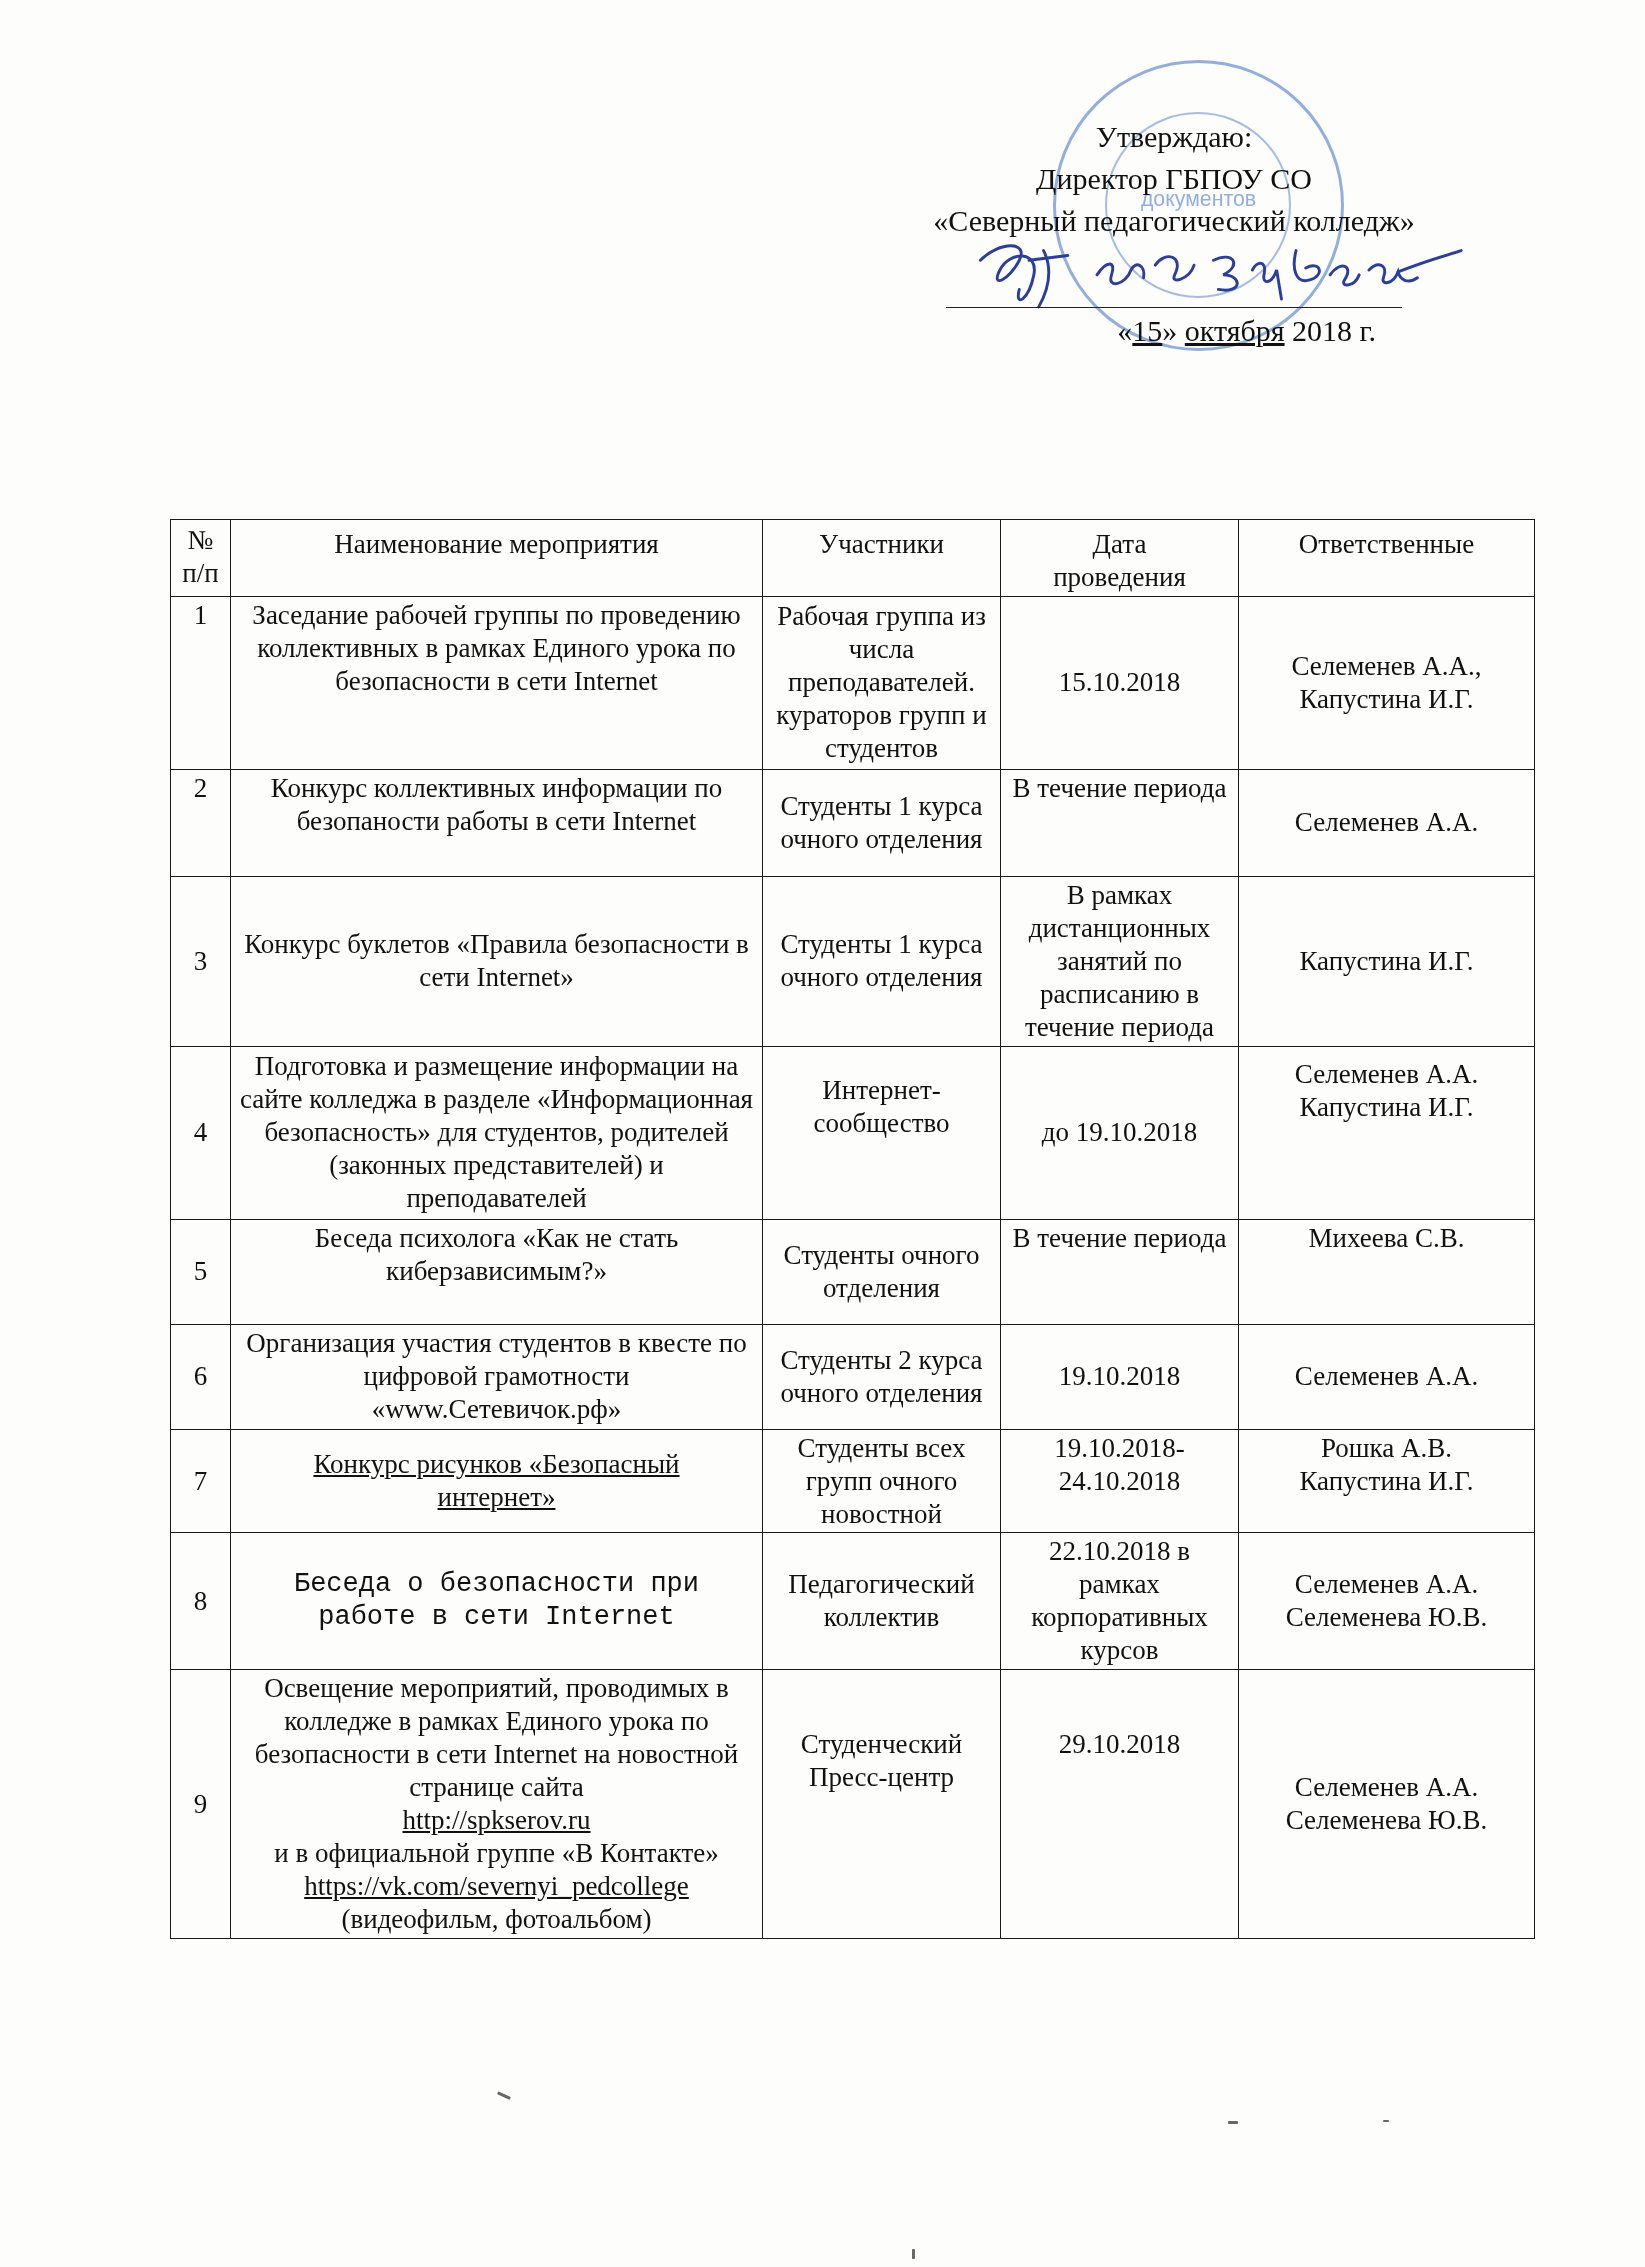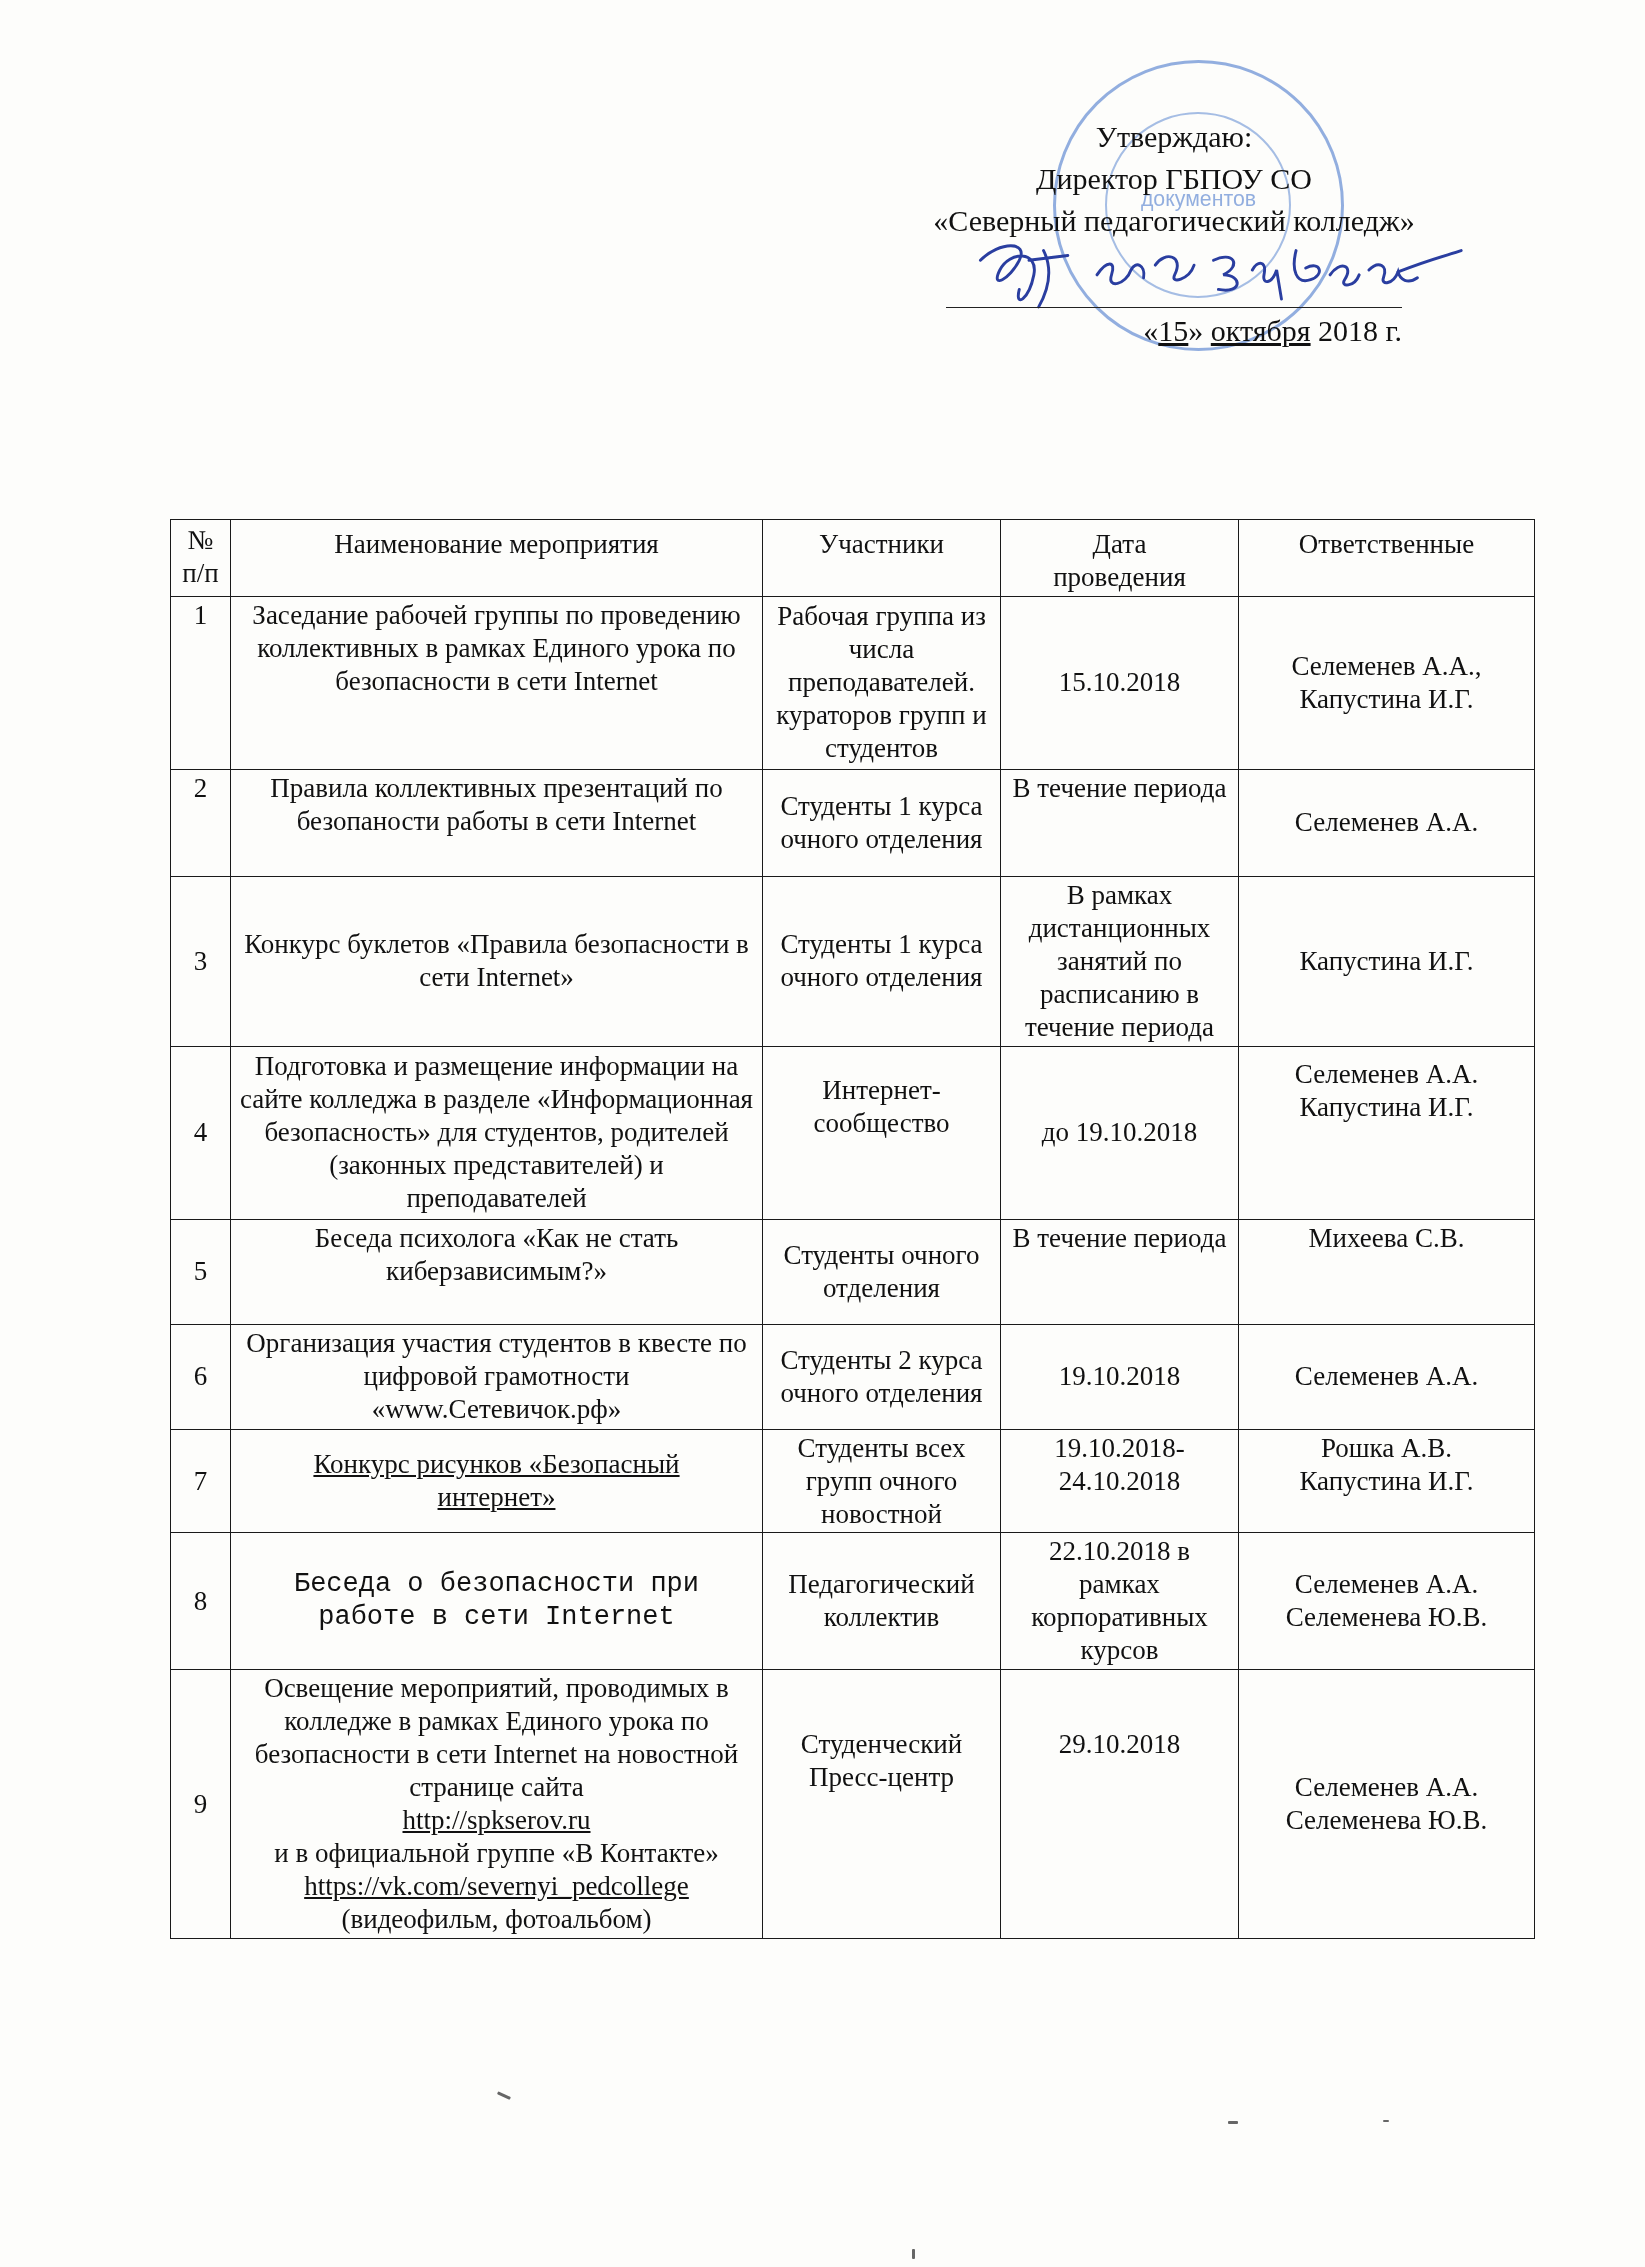--- a/index.html
+++ b/index.html
@@ -73,21 +73,21 @@
     .sig-line {
       position: absolute;
       left: 946px;
       top: 307px;
       width: 456px;
       border-top: 1.9px solid #222;
       z-index: 3;
     }
     .approval-date {
       position: absolute;
-      left: 946px;
+      left: 920px;
       top: 311px;
       width: 456px;
       text-align: right;
       font-size: 30px;
       line-height: 39px;
       z-index: 3;
     }
     .u { text-decoration: underline; }
 
     
@@ -207,21 +207,21 @@
         <td>Рабочая группа из числа преподавателей. кураторов групп и студентов</td>
         <td>15.10.2018</td>
         <td>
           <span class="cell-line">Селеменев А.А.,</span>
           <span class="cell-line">Капустина И.Г.</span>
         </td>
       </tr>
 
       <tr style="height:107px;">
         <td class="top">2</td>
-        <td class="top">Правила коллективных презентаций по безопаности работы в сети Internet</td>
+        <td class="top">Конкурс коллективных информации по безопаности работы в сети Internet</td>
         <td>Студенты 1 курса очного отделения</td>
         <td class="top">В течение периода</td>
         <td>
           <span class="cell-line">Селеменев А.А.</span>
         </td>
       </tr>
 
       <tr style="height:170px;">
         <td>3</td>
         <td>Конкурс буклетов «Правила безопасности в сети Internet»</td>

